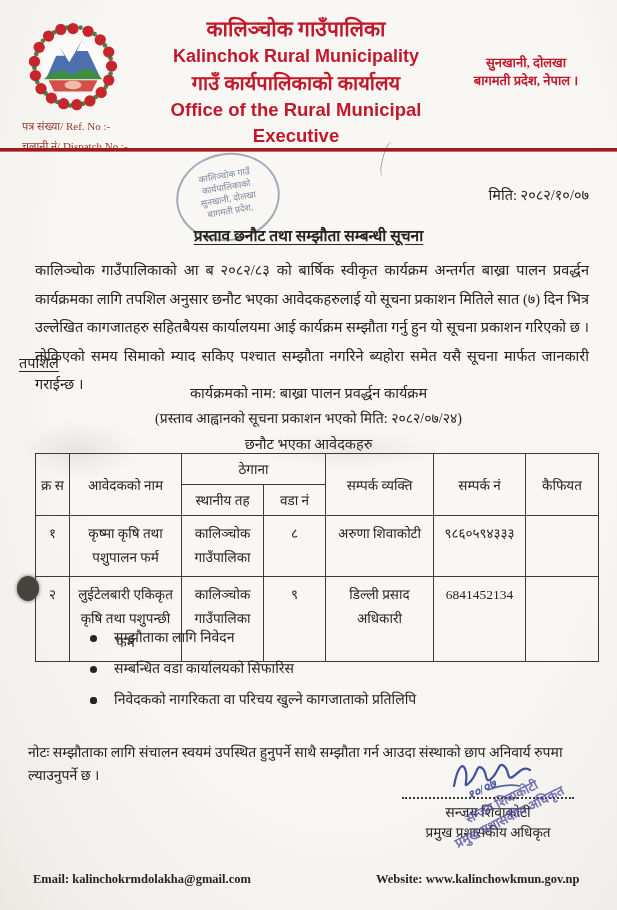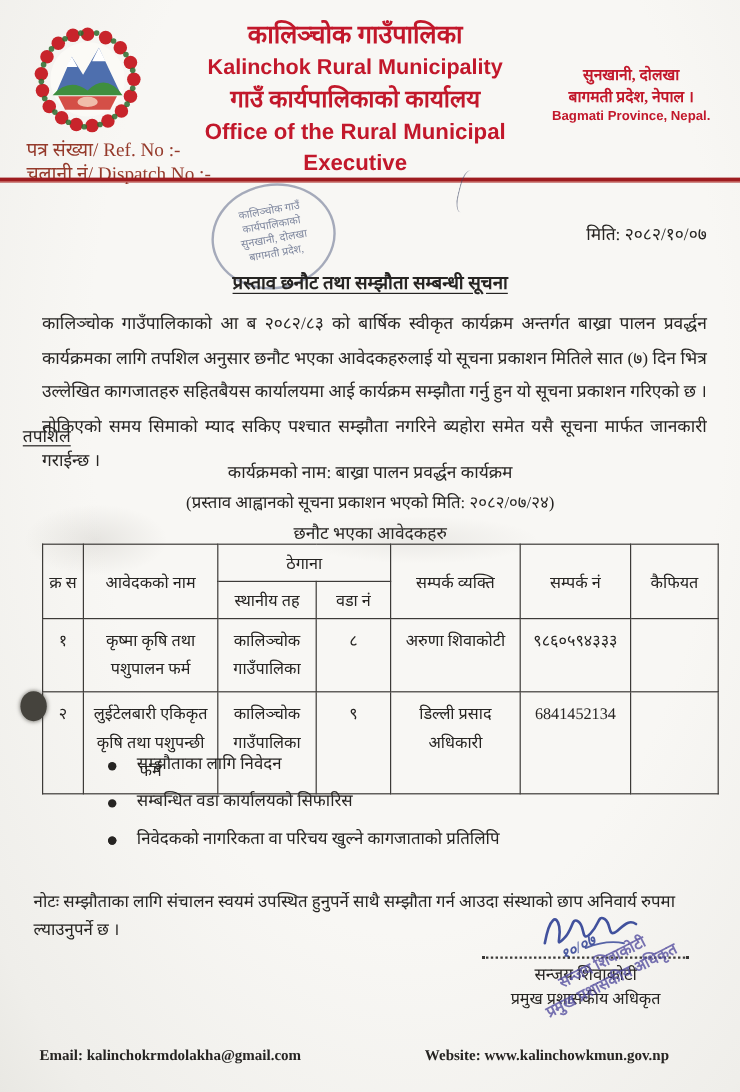--- a/index.html
+++ b/index.html
@@ -6,21 +6,21 @@
   .page{
     position:relative;width:617px;height:910px;margin:0 auto;overflow:hidden;
     background:
       radial-gradient(ellipse at 55% 35%, #f8f7f4 55%, #efeeea 90%, #e9e8e3 100%);
     font-family:"Liberation Serif", serif;
     color:#262422;
   }
   .abs{position:absolute;}
   
   .emblem{left:26px;top:20px;width:94px;height:96px;}
-  .ref-block{left:22px;top:116px;font-size:16px;color:#953a2b;line-height:20px;font-family:"Liberation Serif",serif;}
+  .ref-block{left:22px;top:116px;font-size:11px;color:#953a2b;line-height:20px;font-family:"Liberation Serif",serif;}
   .head-center{left:128px;top:16px;width:336px;text-align:center;color:#c2182b;}
   .hc-np1{font-size:21px;font-weight:bold;line-height:27px;}
   .hc-en1{font-size:18px;font-weight:bold;font-family:"Liberation Sans",sans-serif;line-height:26px;}
   .hc-np2{font-size:20px;font-weight:bold;line-height:28px;}
   .hc-en2{font-size:18.5px;font-weight:bold;font-family:"Liberation Sans",sans-serif;line-height:26px;}
   .head-right{right:12px;top:54px;width:158px;text-align:center;color:#c2182b;}
   .hr-np{font-size:13px;font-weight:bold;line-height:18px;}
   .hr-en{font-size:11px;font-weight:bold;font-family:"Liberation Sans",sans-serif;line-height:15px;}
   .red-line{left:0;top:148px;width:617px;height:3px;background:#9e1c20;border-bottom:1px solid #c96a64;}
   
@@ -53,21 +53,21 @@
   .sig-handdate{left:466px;top:780px;font-size:13px;color:#2e3f93;transform:rotate(-28deg);font-style:italic;font-weight:bold;opacity:.85;}
   .sig-dots{left:402px;top:797px;width:172px;border-bottom:2.5px dotted #3a3836;height:0;}
   .sig-name{left:392px;top:802px;width:192px;text-align:center;font-size:14px;}
   .sig-role{left:368px;top:823px;width:240px;text-align:center;font-size:13.5px;}
   .sig-stamp{
     left:418px;top:818px;width:200px;text-align:center;transform:rotate(-27deg);
     transform-origin:40px 30px;color:rgba(82,76,158,.78);font-weight:bold;font-size:13px;line-height:17px;
   }
   
   .footer-email{left:33px;top:872px;font-size:12.5px;font-weight:bold;}
-  .footer-web{left:354px;top:872px;font-size:12.5px;font-weight:bold;text-align:right;}
+  .footer-web{left:376px;top:872px;font-size:12.5px;font-weight:bold;text-align:right;}
   .punch-hole{left:17px;top:576px;width:22px;height:25px;border-radius:50%;background:#45433d;box-shadow:0 0 3px 1px rgba(69,67,61,.5);}
   .smudge1{left:20px;top:420px;width:120px;height:60px;border-radius:50%;background:radial-gradient(ellipse,rgba(120,115,105,.14),rgba(120,115,105,0) 70%);}
   .smudge2{left:250px;top:430px;width:200px;height:40px;border-radius:50%;background:radial-gradient(ellipse,rgba(120,115,105,.10),rgba(120,115,105,0) 70%);}
   .penmark{left:382px;top:142px;width:14px;height:36px;border-left:1.6px solid rgba(60,70,100,.55);transform:rotate(14deg);border-radius:40%;}
 </style>
 </head>
 <body>
 
 <div class="page">
 
@@ -127,21 +127,20 @@
   <div class="abs head-center">
     <div class="hc-np1">कालिञ्चोक गाउँपालिका</div>
     <div class="hc-en1">Kalinchok Rural Municipality</div>
     <div class="hc-np2">गाउँ कार्यपालिकाको कार्यालय</div>
     <div class="hc-en2">Office of the Rural Municipal Executive</div>
   </div>
 
   <div class="abs head-right">
     <div class="hr-np">सुनखानी, दोलखा</div>
     <div class="hr-np">बागमती प्रदेश, नेपाल ।</div>
-    <div class="hr-en">Bagmati Province, Nepal.</div>
   </div>
 
   <div class="abs red-line"></div>
   <div class="abs penmark"></div>
 
   <div class="abs stamp-round">
     <div>कालिञ्चोक गाउँ</div>
     <div>कार्यपालिकाको</div>
     <div>सुनखानी, दोलखा</div>
     <div>बागमती प्रदेश,</div>

